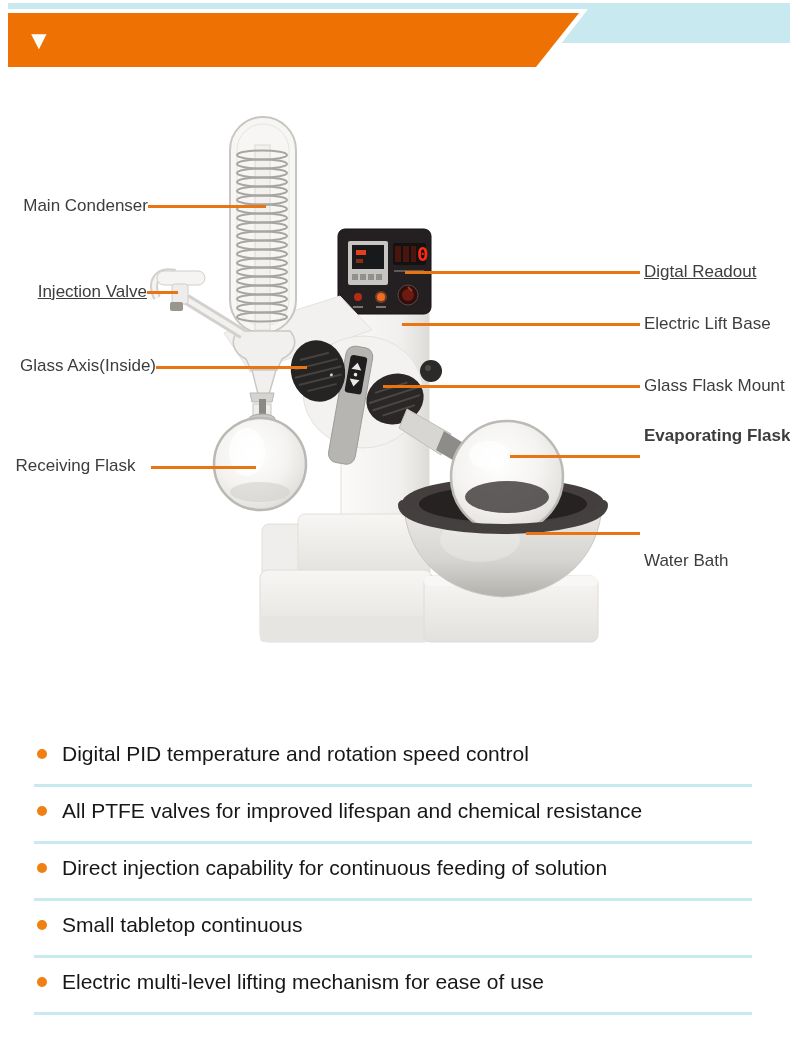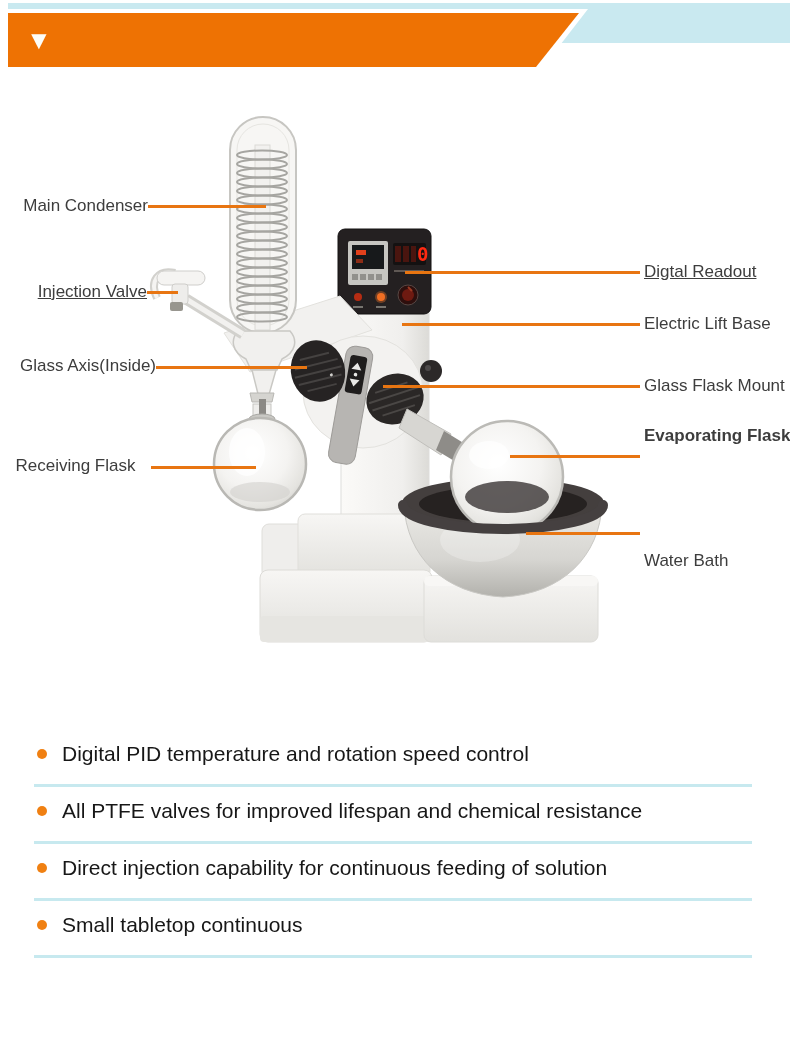--- a/index.html
+++ b/index.html
@@ -250,15 +250,19 @@
       <span>All PTFE valves for improved lifespan and chemical resistance</span>
     </li>
     <li>
       <span class="bullet"></span>
       <span>Direct injection capability for continuous feeding of solution</span>
     </li>
     <li>
       <span class="bullet"></span>
       <span>Small tabletop continuous</span>
     </li>
+    <li>
+      <span class="bullet"></span>
+      <span>Electric multi-level lifting mechanism for ease of use</span>
+    </li>
   </ul>
 
 </div>
 
 </body></html>

